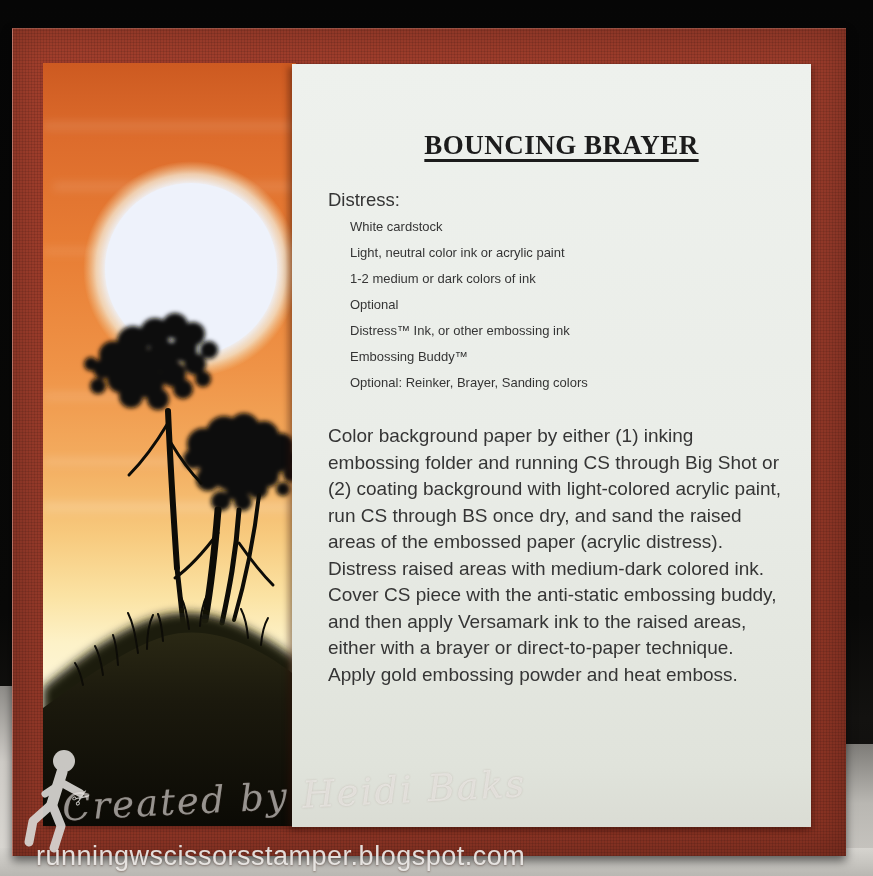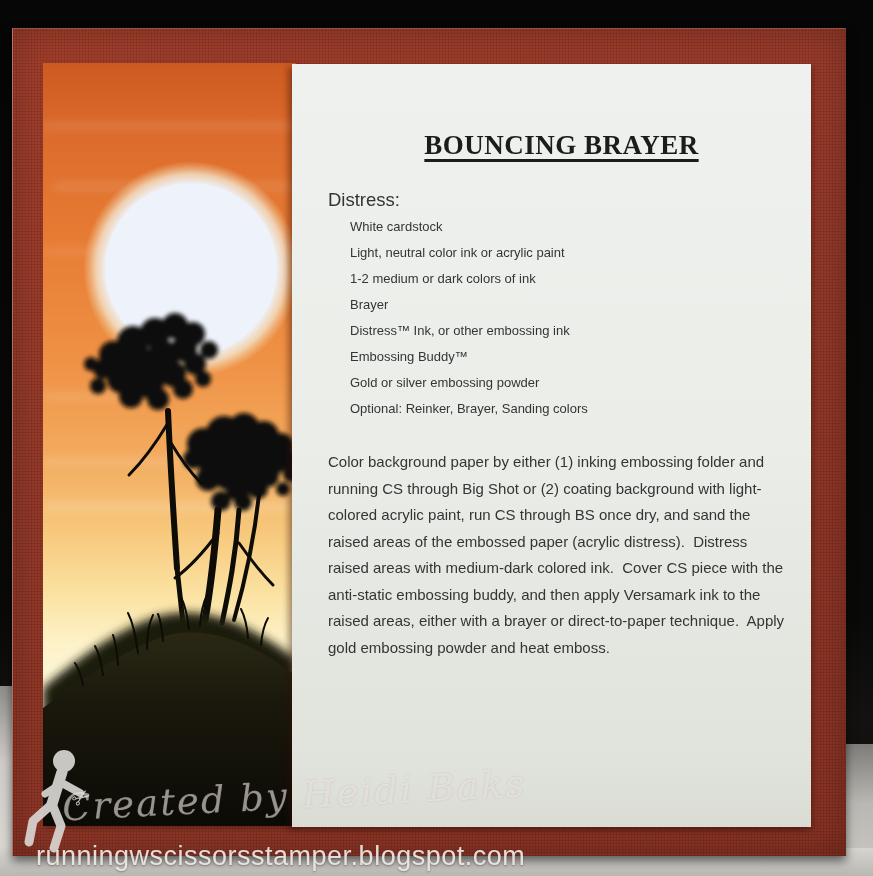--- a/index.html
+++ b/index.html
@@ -44,21 +44,21 @@
   .title{
     margin:66px 0 0 0;text-align:center;
     font-family:"Liberation Serif",serif;font-weight:bold;font-size:27px;
     letter-spacing:0.5px;color:#1c1c1c;
     text-decoration:underline;text-decoration-thickness:2.5px;text-underline-offset:5px;
   }
   .materials-label{margin:28px 0 0 16px;font-size:18.5px;color:#353535;}
   .materials{list-style:none;margin:3px 0 0 38px;padding:0;
     font-size:13px;line-height:26px;color:#353535;}
   .instructions{
-    margin:27px 22px 0 16px;font-size:15px;line-height:26.5px;color:#353535;
+    margin:27px 22px 0 16px;font-size:19px;line-height:26.5px;color:#353535;
     white-space:pre-wrap;
   }
   
   .wm-credit{
     position:absolute;left:62px;top:776px;width:400px;
     font-family:"DejaVu Serif","Liberation Serif",serif;font-style:italic;
     font-size:37px;letter-spacing:2px;color:rgba(248,248,246,0.55);
     transform:rotate(-3deg);pointer-events:none;white-space:nowrap;
     text-shadow:0 0 2px rgba(120,80,70,0.25);
   }
@@ -208,24 +208,23 @@
       </svg>
     </div>
 
     <div class="panel">
       <h1 class="title">BOUNCING BRAYER</h1>
       <div class="materials-label">Distress:</div>
       <ul class="materials">
         <li>White cardstock</li>
         <li>Light, neutral color ink or acrylic paint</li>
         <li>1-2 medium or dark colors of ink</li>
-        <li>Brayer</li>
+        <li>Optional</li>
         <li>Distress™ Ink, or other embossing ink</li>
         <li>Embossing Buddy™</li>
-        <li>Gold or silver embossing powder</li>
         <li>Optional: Reinker, Brayer, Sanding colors</li>
       </ul>
       <p class="instructions">Color background paper by either (1) inking embossing folder and running CS through Big Shot or (2) coating background with light-colored acrylic paint, run CS through BS once dry, and sand the raised areas of the embossed paper (acrylic distress).  Distress raised areas with medium-dark colored ink.  Cover CS piece with the anti-static embossing buddy, and then apply Versamark ink to the raised areas, either with a brayer or direct-to-paper technique.  Apply gold embossing powder and heat emboss.</p>
     </div>
   </div>
 
   <svg class="runner" width="86" height="130" viewBox="0 0 86 130">
     <g stroke="#d8d6d3" fill="none" stroke-linecap="round" stroke-linejoin="round" opacity="0.92">
       <circle cx="46" cy="25" r="11" fill="#d8d6d3" stroke="none"></circle>
       <path d="M44,36 L34,68" stroke-width="11"></path>

